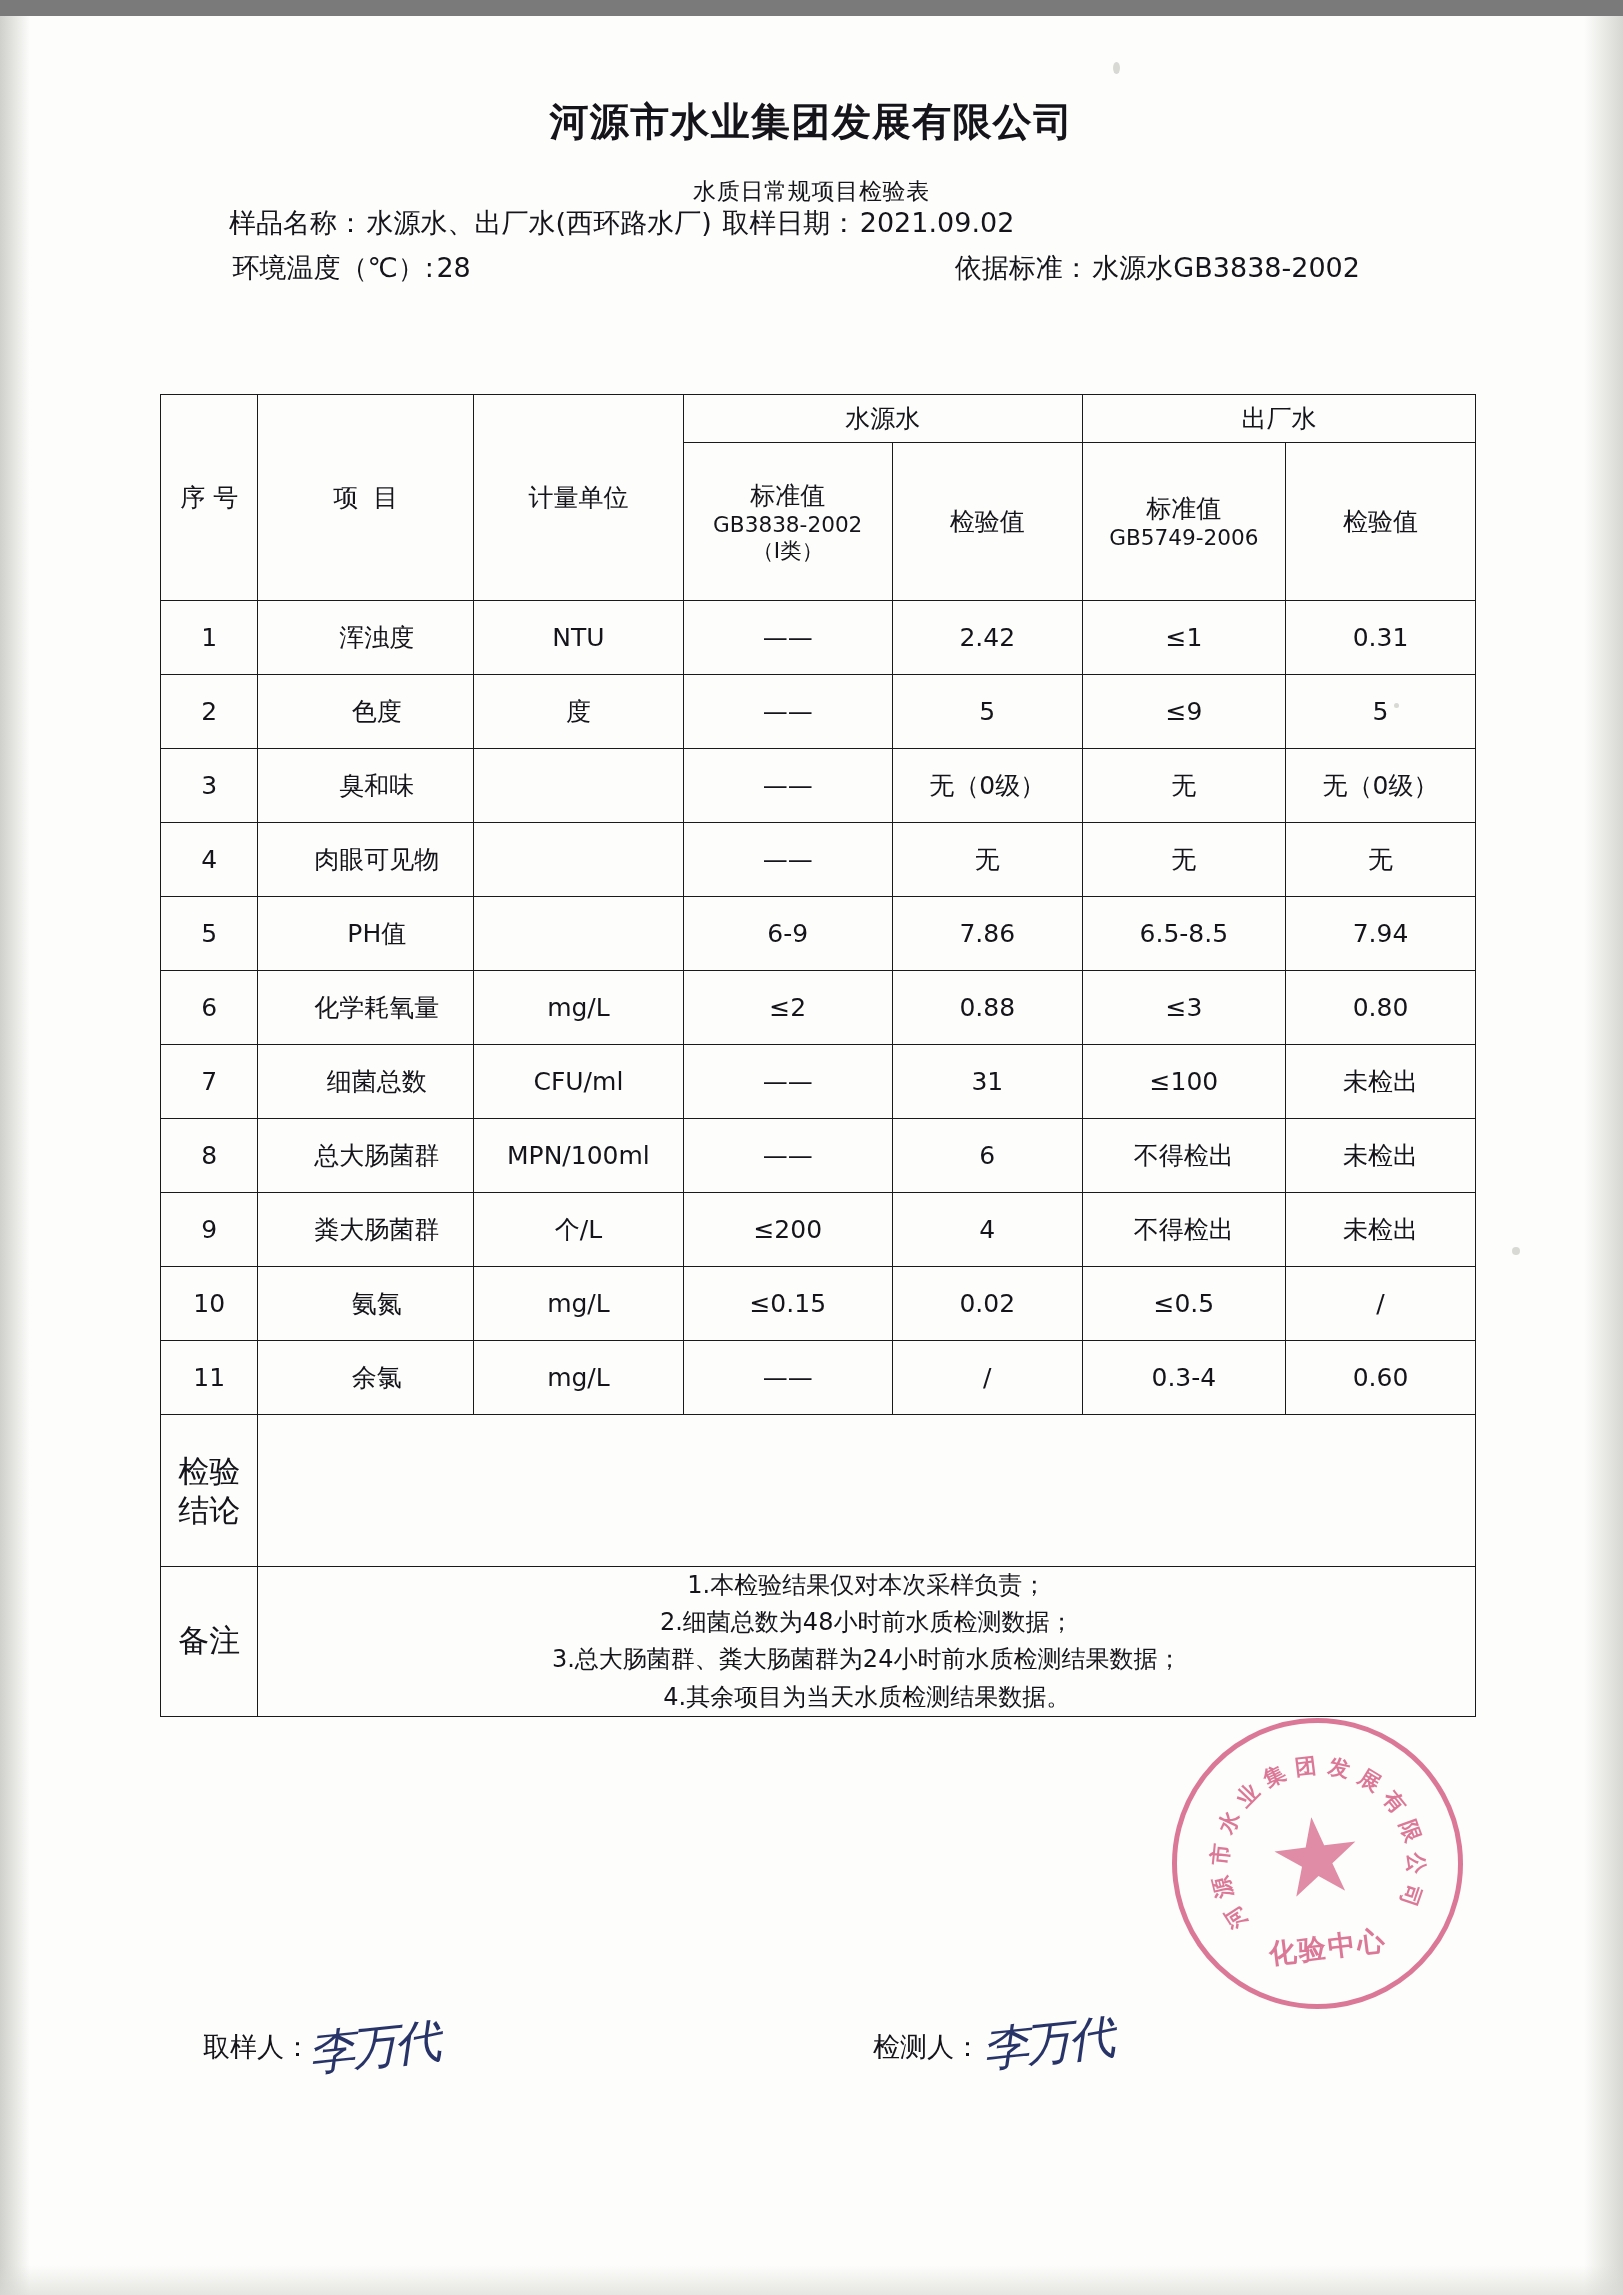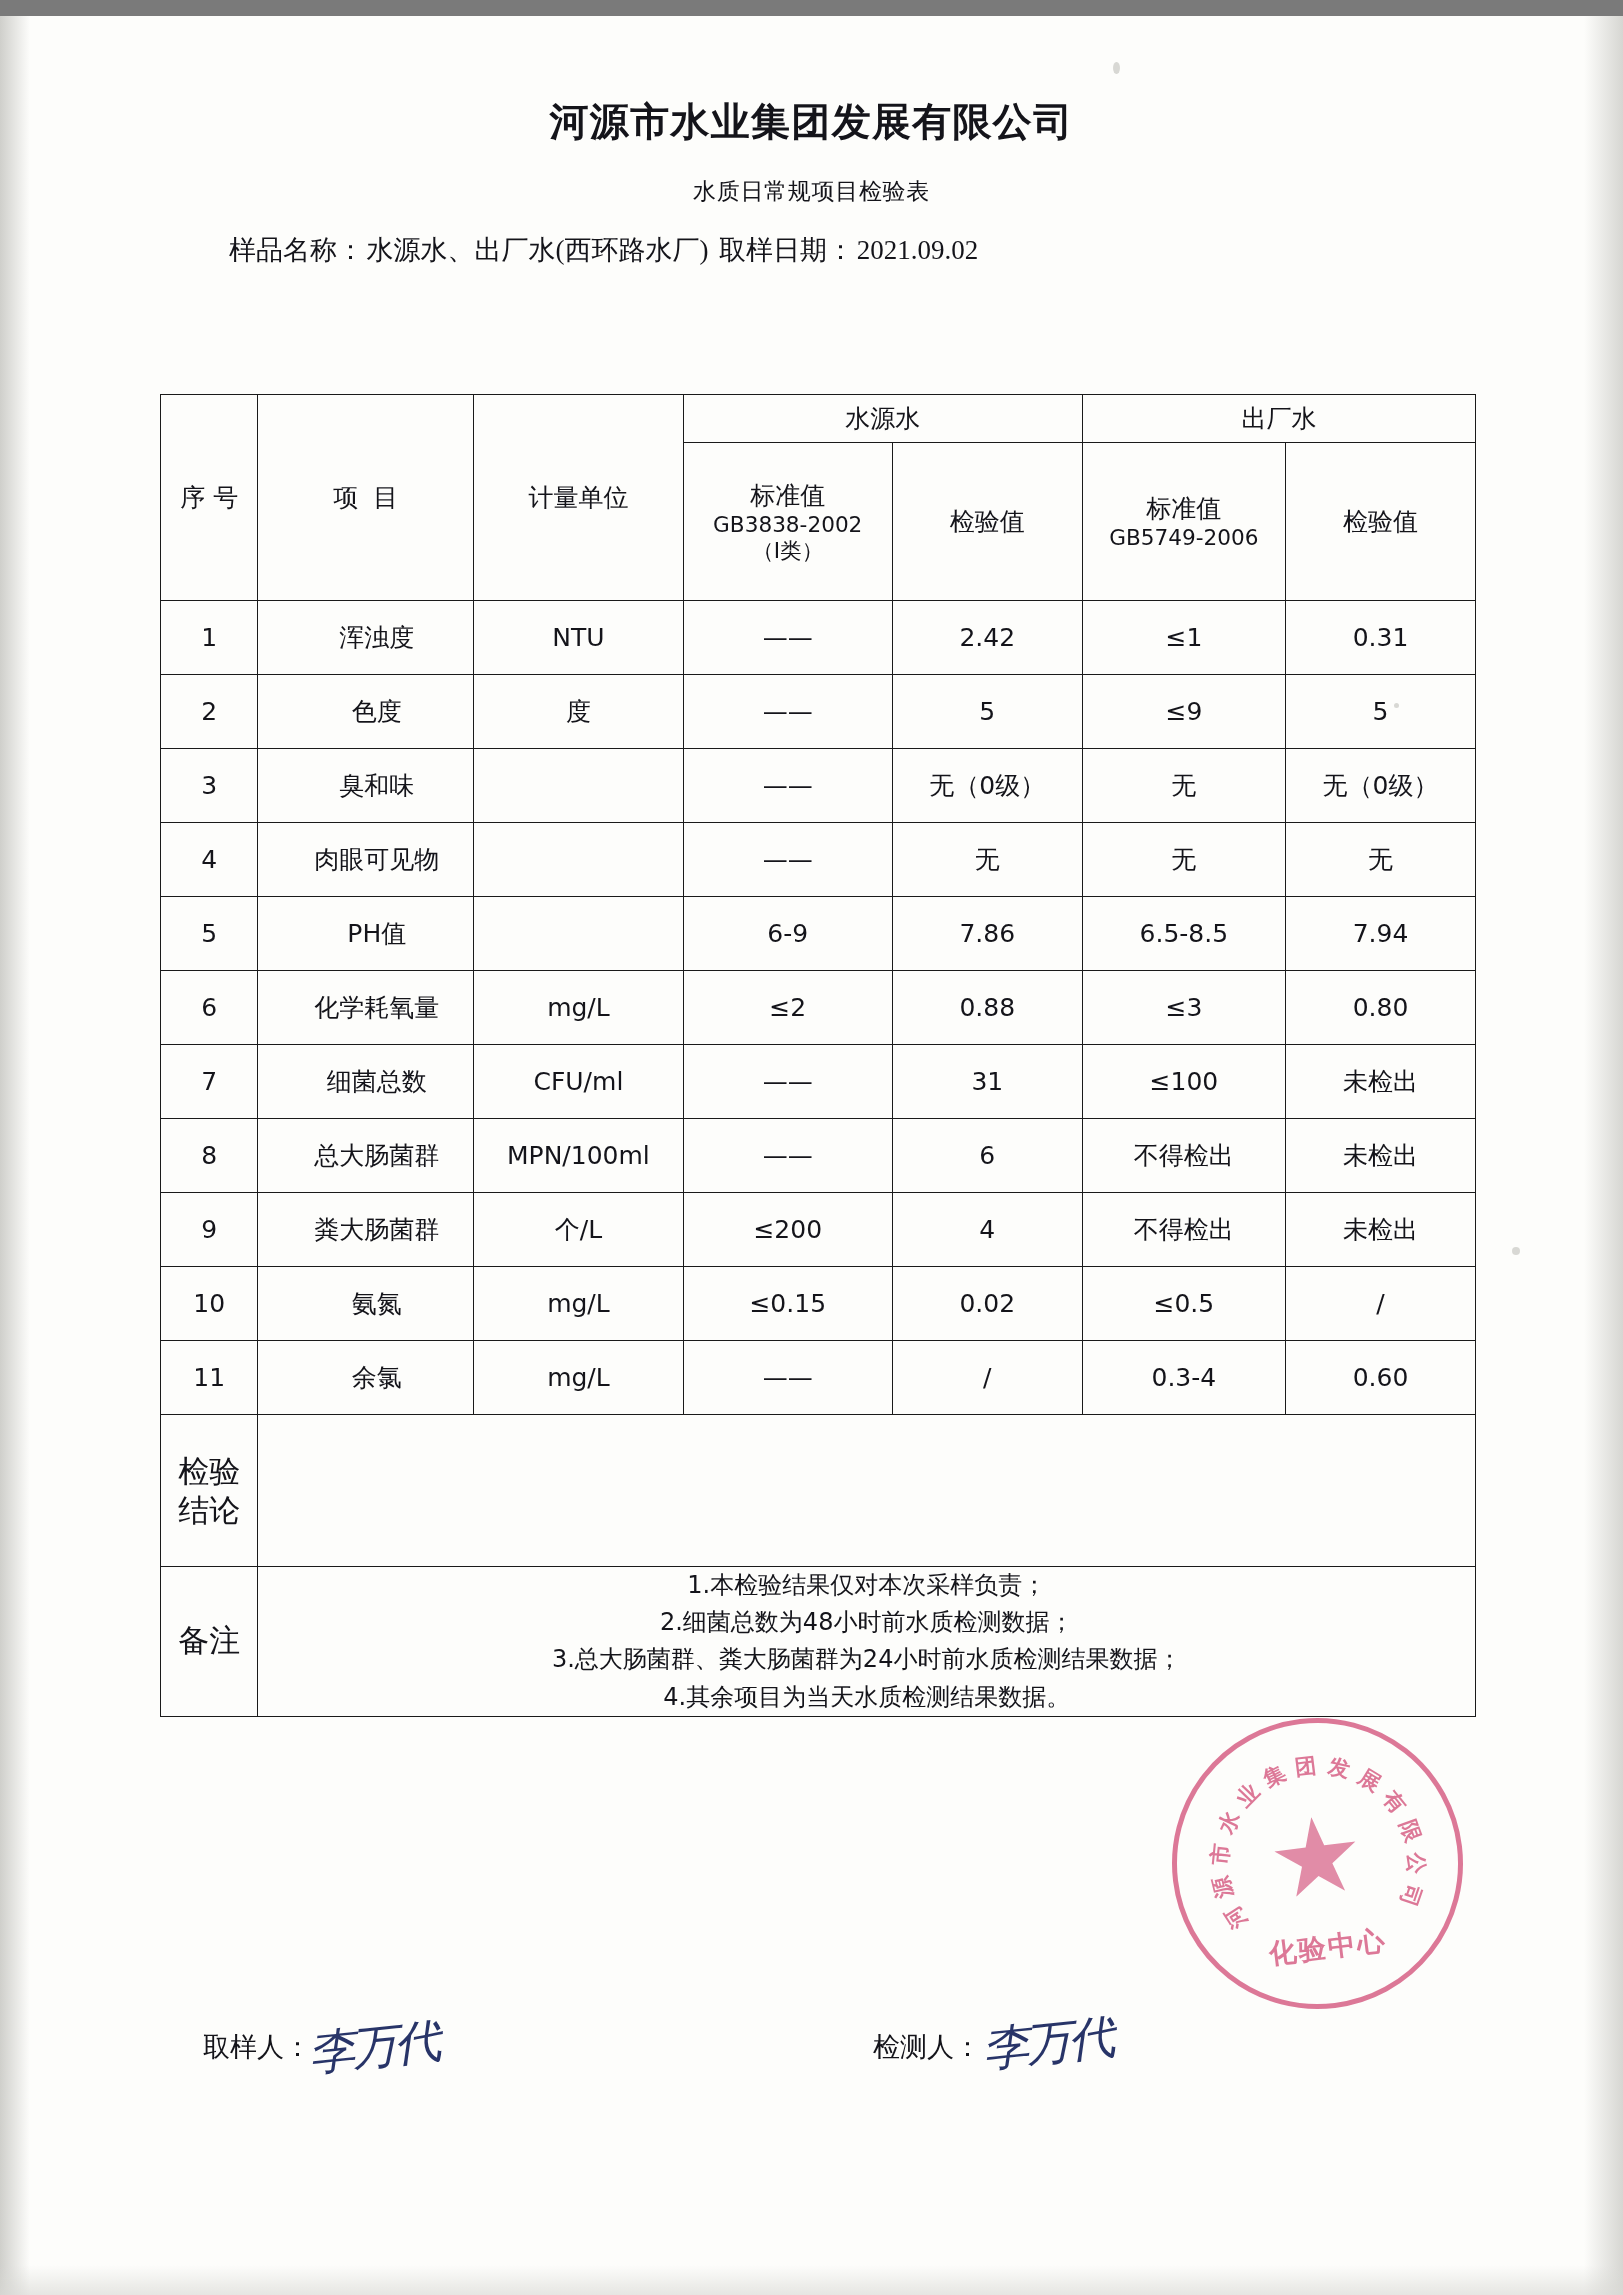--- a/index.html
+++ b/index.html
@@ -47,25 +47,24 @@
     position: absolute;
     top: 160px; left: 0; width: 1623px;
     text-align: center;
     font-size: 23px;
     letter-spacing: 0.7px;
   }
 
   .meta {
     position: absolute;
     left: 216px;
-    top: 221px;
+    top: 193px;
     width: 1244px;
     font-size: 27px;
     line-height: 1.0;
-    font-family: Liberation Serif, serif;
   }
   .meta-row {
     display: flex;
     align-items: baseline;
     margin-bottom: 18.3px;
     white-space: nowrap;
   }
   .meta-row .lbl { margin-right: 2.6px; }
   .meta-row .val { }
   .meta-row-1 { padding-left: 13px; }
@@ -202,20 +201,27 @@
 
   <div class="title-main">河源市水业集团发展有限公司</div>
   <div class="title-sub">水质日常规项目检验表</div>
 
   <div class="meta">
     <div class="meta-row meta-row-1">
       <span class="lbl">样品名称：</span>
       <span class="val">水源水、出厂水(西环路水厂)</span>
       <span class="lbl" style="margin-left:10.5px;">取样日期：</span>
       <span class="val">2021.09.02</span>
+    </div>
+    <div class="meta-row meta-row-2">
+      <span class="lbl">环境温度（℃）:</span>
+      <span class="val">28</span>
+      <span class="spacer-b"></span>
+      <span class="lbl">依据标准：</span>
+      <span class="val">水源水GB3838-2002</span>
     </div>
   </div>
 
   <table class="main">
     <tbody>
       <tr>
         <td class="col-no hdr-cell" rowspan="2">序  号</td>
         <td class="col-item hdr-cell item-head-cell" rowspan="2">项    目</td>
         <td class="col-unit hdr-cell" rowspan="2">计量单位</td>
         <td class="hdr-cell" colspan="2">水源水</td>

